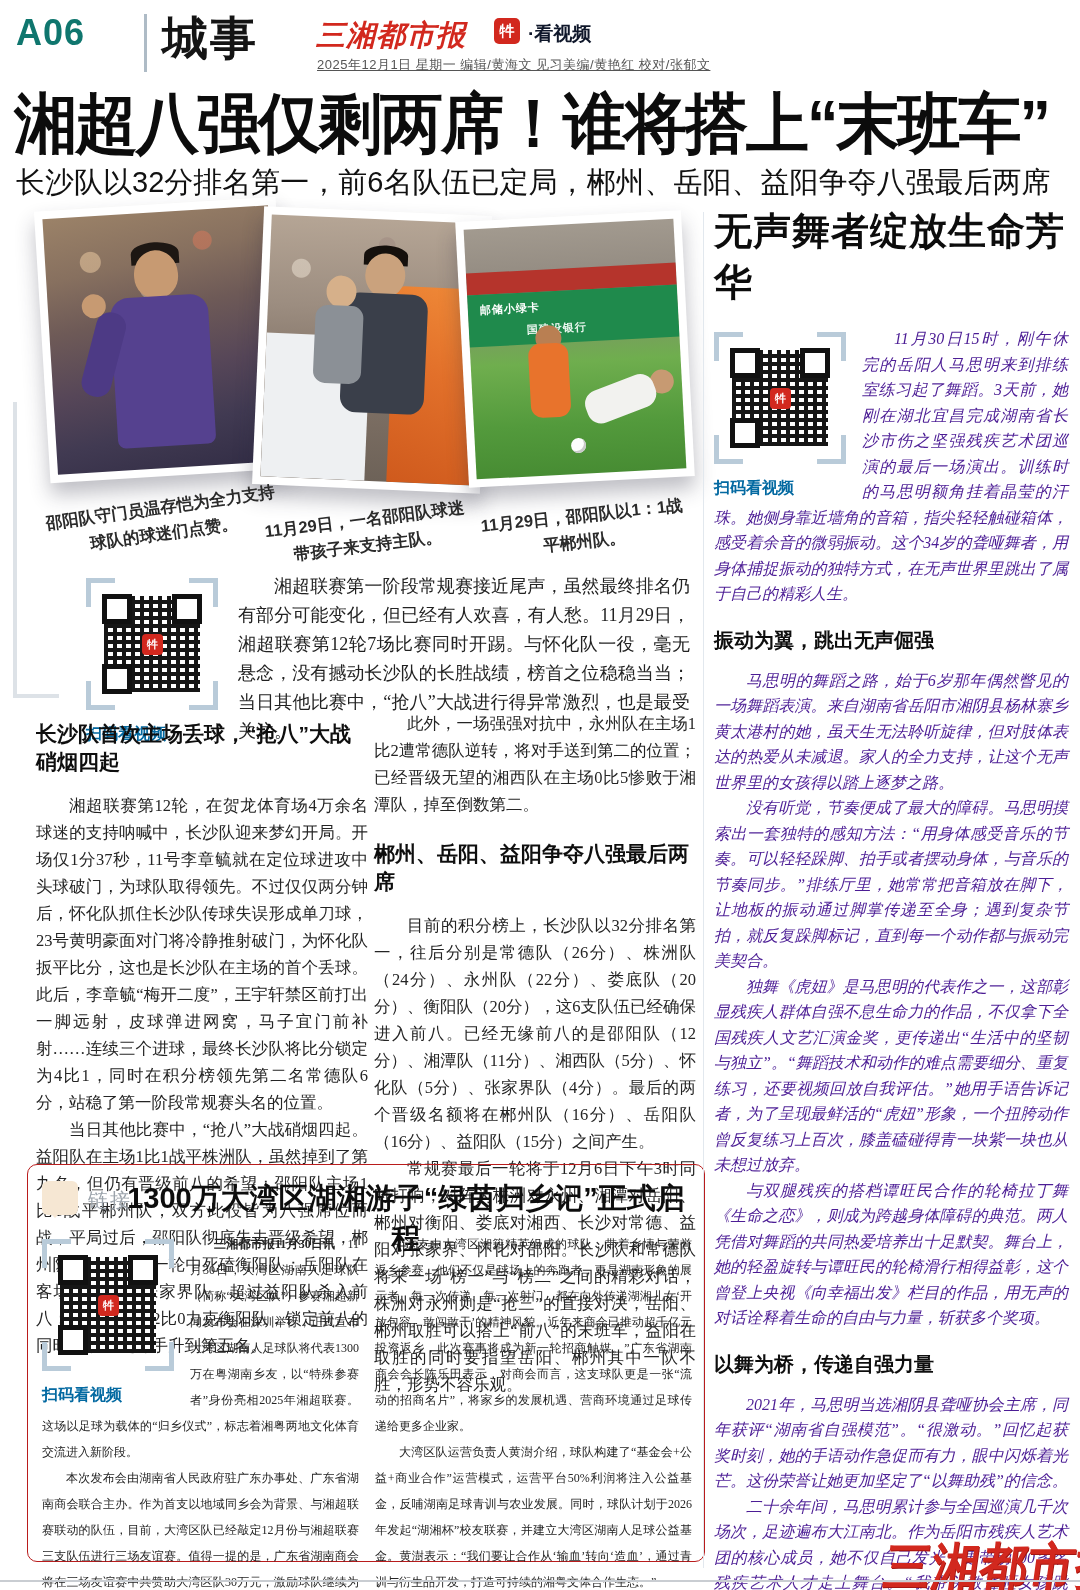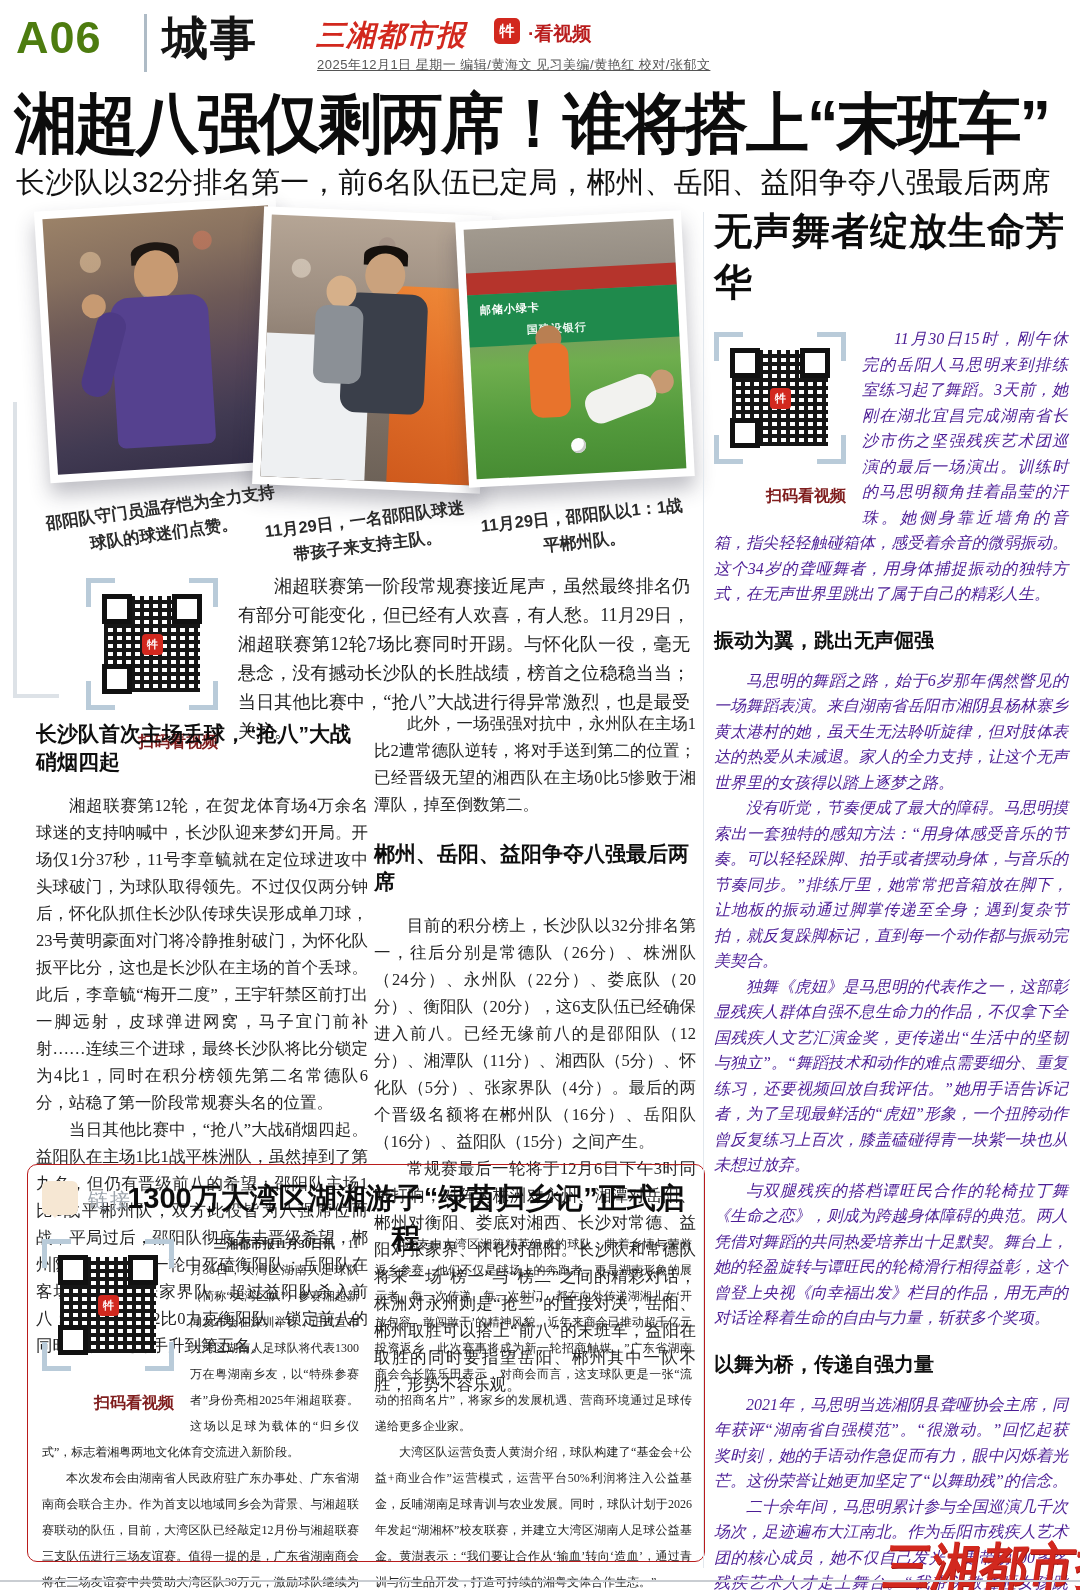--- a/index.html
+++ b/index.html
@@ -1,26 +1,26 @@
 <!DOCTYPE html>
 <html><head>
 <meta charset="utf-8">
 <style>
   html,body{margin:0;padding:0;background:#fff;}
   .page{position:relative;width:1080px;height:1590px;background:#fff;overflow:hidden;
         font-family:"Liberation Sans",sans-serif;color:#1c1c1c;}
   
   .hdr{position:absolute;left:16px;top:8px;width:1050px;height:72px;}
-  .pgnum{position:absolute;left:0;top:4px;font-size:45px;font-weight:800;color:#4d7c0f;letter-spacing:1px;}
+  .pgnum{position:absolute;left:0;top:4px;font-size:36px;font-weight:800;color:#0f766e;letter-spacing:1px;}
   .hdr-bar{position:absolute;left:128px;top:6px;width:3px;height:58px;background:#aebbc6;}
   .sec-title{position:absolute;left:146px;top:0;font-size:46px;font-weight:900;color:#141414;letter-spacing:2px;}
   .masthead{position:absolute;left:300px;top:8px;font-size:29px;font-weight:900;color:#d2281e;letter-spacing:1px;font-style:italic;}
   .mh-badge{position:absolute;left:478px;top:10px;width:26px;height:26px;background:#d2281e;border-radius:5px;
             color:#fff;font-size:15px;font-weight:700;text-align:center;line-height:26px;}
-  .video-label{position:absolute;left:512px;top:13px;font-size:19px;font-weight:700;color:#b91c1c;}
+  .video-label{position:absolute;left:512px;top:13px;font-size:19px;font-weight:700;color:#0f172a;}
   .dateline{position:absolute;left:301px;top:48px;font-size:13px;color:#555;letter-spacing:.5px;text-decoration:underline;}
   
   .headline{position:absolute;left:14px;top:86px;width:1054px;font-size:63px;line-height:72px;font-weight:900;
             color:#0c0c0c;letter-spacing:-2px;transform:scaleY(1.04);transform-origin:left top;white-space:nowrap;}
   .subhead{position:absolute;left:16px;top:163px;width:1050px;font-size:29px;font-weight:500;color:#111;letter-spacing:0;}
   
   .brk-left{position:absolute;left:13px;top:402px;width:42px;height:292px;
             border-left:4px solid #dde2e7;border-bottom:4px solid #dde2e7;}
   .brk-right{position:absolute;left:642px;top:392px;width:44px;height:16px;
              border-top:4px solid #dde2e7;border-right:4px solid #dde2e7;}
@@ -71,21 +71,21 @@
   .qc.tr{right:0;top:0;border-right:5px solid #b9cbd9;border-top:5px solid #b9cbd9;}
   .qc.bl{left:0;bottom:0;border-left:5px solid #b9cbd9;border-bottom:5px solid #b9cbd9;}
   .qc.br{right:0;bottom:0;border-right:5px solid #b9cbd9;border-bottom:5px solid #b9cbd9;}
   .qr-code{position:absolute;left:18px;top:18px;width:96px;height:96px;background:#fff;
     background-image:repeating-linear-gradient(0deg,#161616 0 4px,transparent 4px 8px),
                      repeating-linear-gradient(90deg,#161616 0 4px,#fff 4px 9px);}
   .qf{position:absolute;width:20px;height:20px;background:#fff;border:5px solid #111;}
   .qf.a{left:-2px;top:-2px;} .qf.b{right:-2px;top:-2px;} .qf.c{left:-2px;bottom:-2px;}
   .qr-badge{position:absolute;left:38px;top:38px;width:21px;height:21px;background:#d2281e;border-radius:4px;
             color:#fff;font-size:11px;font-weight:700;text-align:center;line-height:21px;}
-  .qr-label{margin-top:22px;text-align:right;font-size:16px;font-weight:600;color:#7f1d1d;}
+  .qr-label{margin-top:14px;text-align:left;font-size:16px;font-weight:600;color:#0369a1;}
   
   .lead-bottom{position:absolute;left:86px;top:572px;width:604px;}
   .lead-bottom .qr-unit{float:left;margin:6px 20px 4px 0;}
   .lead-intro{margin:0;font-family:"Liberation Serif","DejaVu Serif",serif;font-size:18px;line-height:29px;
               text-align:justify;text-indent:2em;color:#222;}
   .lead-byline{clear:none;text-align:right;font-size:17px;font-weight:800;color:#111;margin-top:4px;}
   
   .col{position:absolute;font-family:"Liberation Serif","DejaVu Serif",serif;}
   .col-a{left:36px;top:710px;width:332px;}
   .col-b{left:374px;top:710px;width:322px;}

